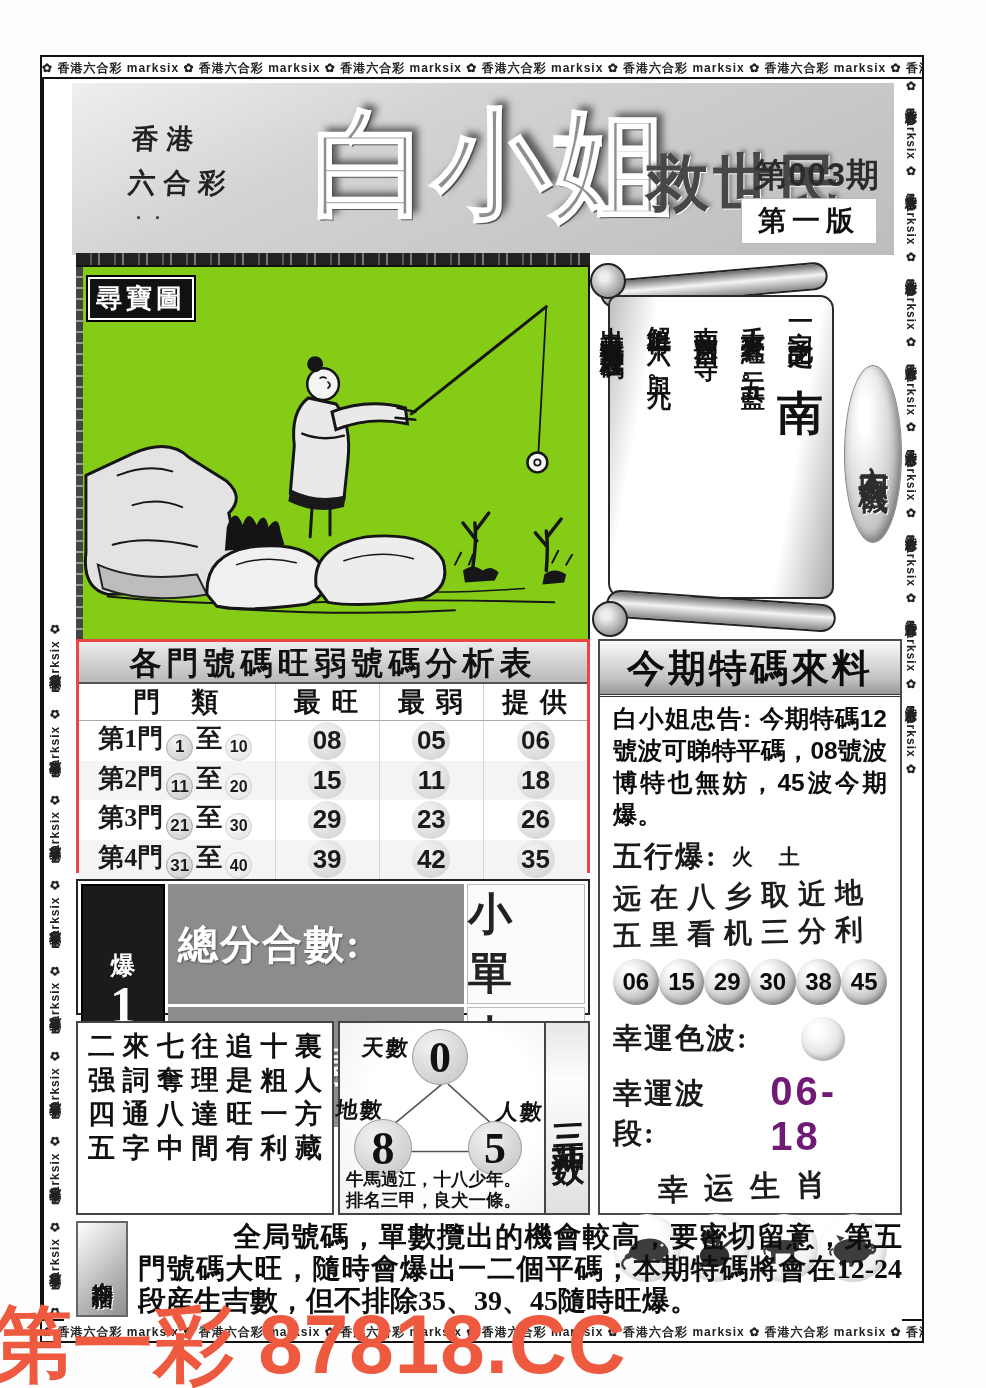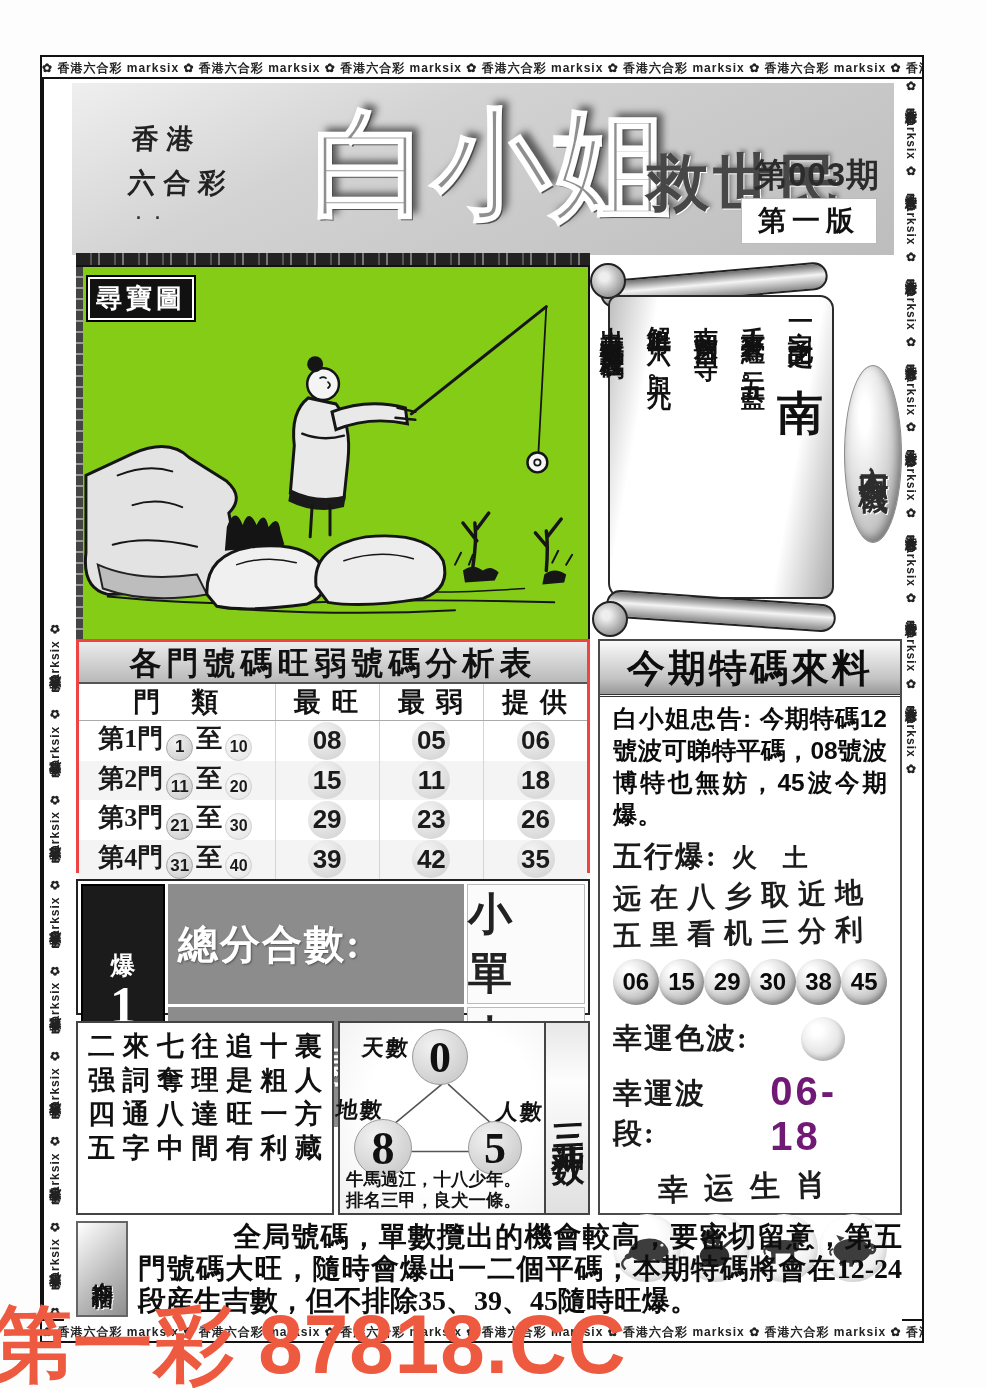--- a/index.html
+++ b/index.html
@@ -102,21 +102,21 @@
   .sy-side { width:44px; border-left:2px solid #444; background:linear-gradient(180deg,#e7e7e7,#fdfdfd 30%,#e0e0e0); display:flex; align-items:center; justify-content:center; }
   .sy-side span { writing-mode:vertical-rl; text-orientation:upright; font-family:"Liberation Serif",serif; font-weight:bold; font-size:33px; letter-spacing:10px; color:#151515; transform:skewY(-3deg); }
 
   
   .special { position:absolute; left:534px; top:560px; width:304px; height:576px; border:2px solid #4a4a4a; background:#fff; display:flex; flex-direction:column; }
   .sp-title { height:56px; line-height:54px; text-align:center; font-family:"Liberation Serif",serif; font-weight:bold; font-size:38px; letter-spacing:3px; color:#0d0d0d; background:linear-gradient(180deg,#fafafa 0%,#c4c4c4 70%,#989898 100%); border-bottom:3px double #333; }
   .sp-body { flex:1; padding:6px 13px 4px; display:flex; flex-direction:column; }
   .sp-advice { font-weight:bold; font-size:24.5px; line-height:32px; color:#0c0c0c; text-align:justify; }
   .sp-wuxing { display:flex; align-items:center; margin-top:6px; font-family:"Liberation Serif",serif; font-weight:bold; }
   .sp-wuxing .lab { font-size:29px; letter-spacing:2px; }
-  .sp-wuxing .val { font-size:25px; margin-left:14px; letter-spacing:26px; }
+  .sp-wuxing .val { font-size:21px; margin-left:14px; letter-spacing:26px; }
   .hand { font-family:"Liberation Serif",serif; font-weight:bold; color:#1d1d1d; font-size:28px; letter-spacing:9px; line-height:37px; transform:rotate(-1.5deg); white-space:nowrap; }
   .sp-balls { display:flex; justify-content:space-between; margin:8px 0 4px; }
   .ball { width:46px; height:46px; border-radius:50%; background:radial-gradient(circle at 34% 28%, #ffffff 8%, #dedede 42%, #909090 100%); box-shadow:inset -2px -3px 5px rgba(0,0,0,.25); display:flex; align-items:center; justify-content:center; font-weight:bold; font-size:24px; color:#0b0b0b; }
   .sp-row { display:flex; align-items:center; margin-top:8px; }
   .sp-row .lab { font-family:"Liberation Serif",serif; font-weight:bold; font-size:29px; letter-spacing:2px; }
   .color-ball { width:44px; height:44px; border-radius:50%; margin-left:52px; background:radial-gradient(circle at 36% 30%, #ffffff 12%, #e6e6e6 55%, #bfbfbf 100%); box-shadow:inset -2px -3px 5px rgba(0,0,0,.2); }
   .range-val { font-weight:bold; font-size:40px; margin-left:22px; letter-spacing:3px; color:#701a75; }
   .zodiac-title { text-align:center; font-family:"Liberation Serif",serif; font-weight:bold; font-size:30px; letter-spacing:16px; margin-top:8px; transform:rotate(-2deg); color:#1c1c1c; }
   .zodiac-row { display:flex; justify-content:space-between; margin-top:6px; }
   .z-circle { width:68px; height:68px; border-radius:50%; background:radial-gradient(circle at 36% 30%, #ffffff 30%, #efefef 70%, #dcdcdc 100%); box-shadow:inset -2px -3px 6px rgba(0,0,0,.12); display:flex; align-items:center; justify-content:center; }

